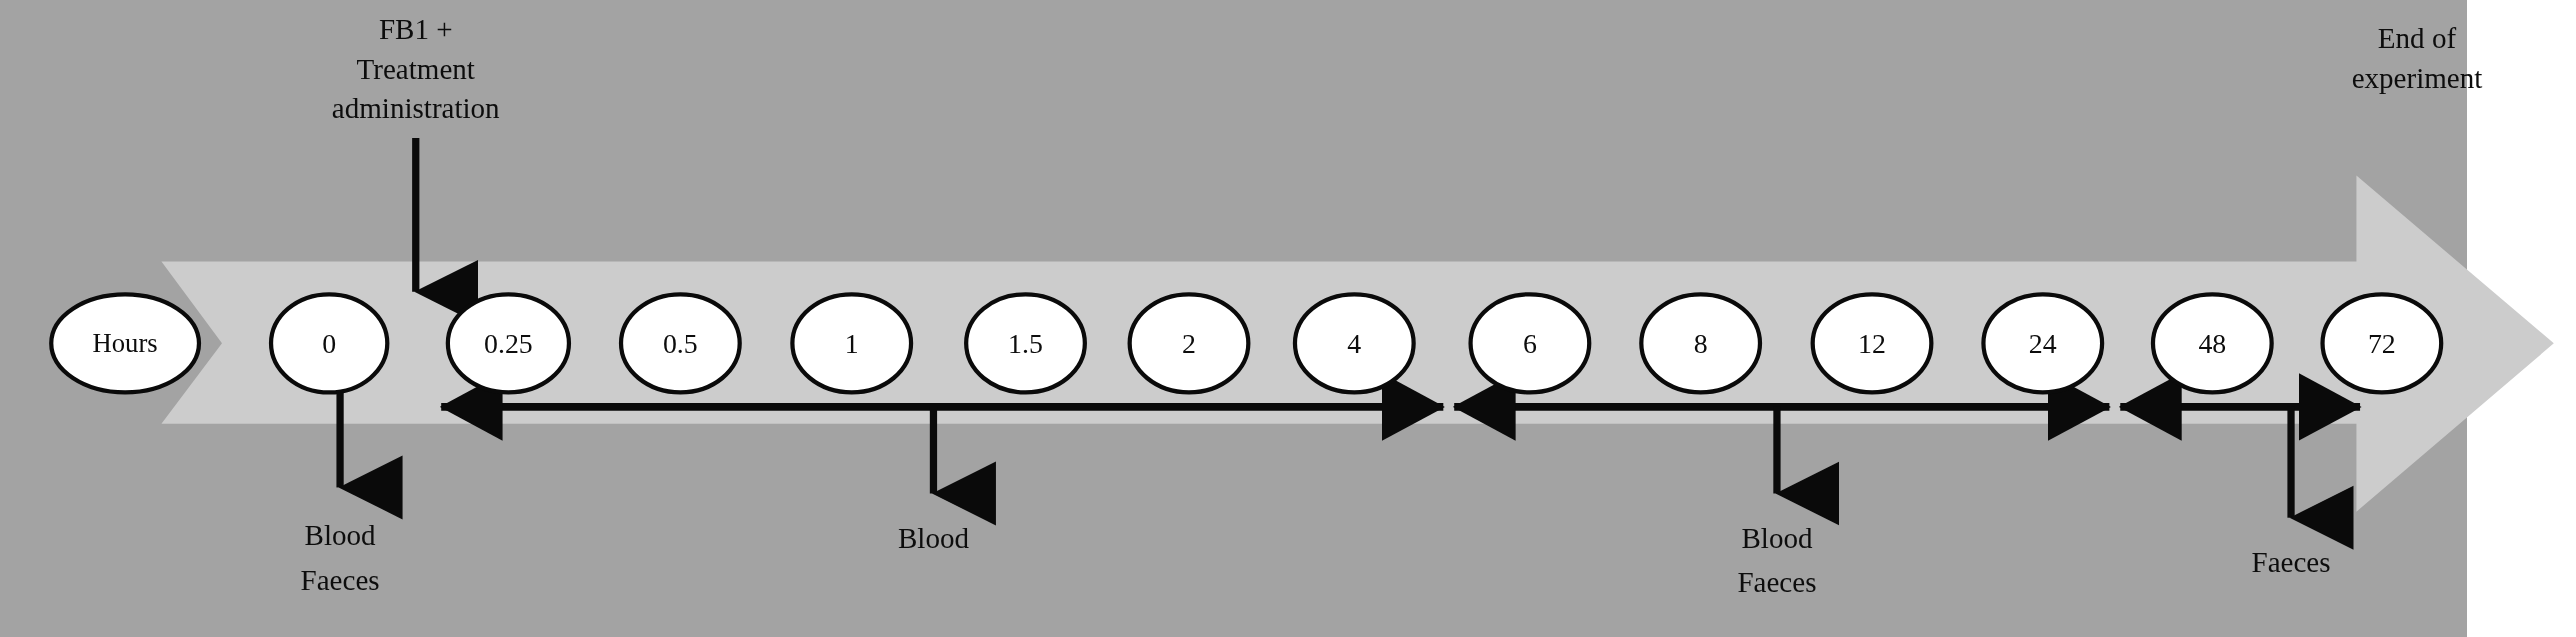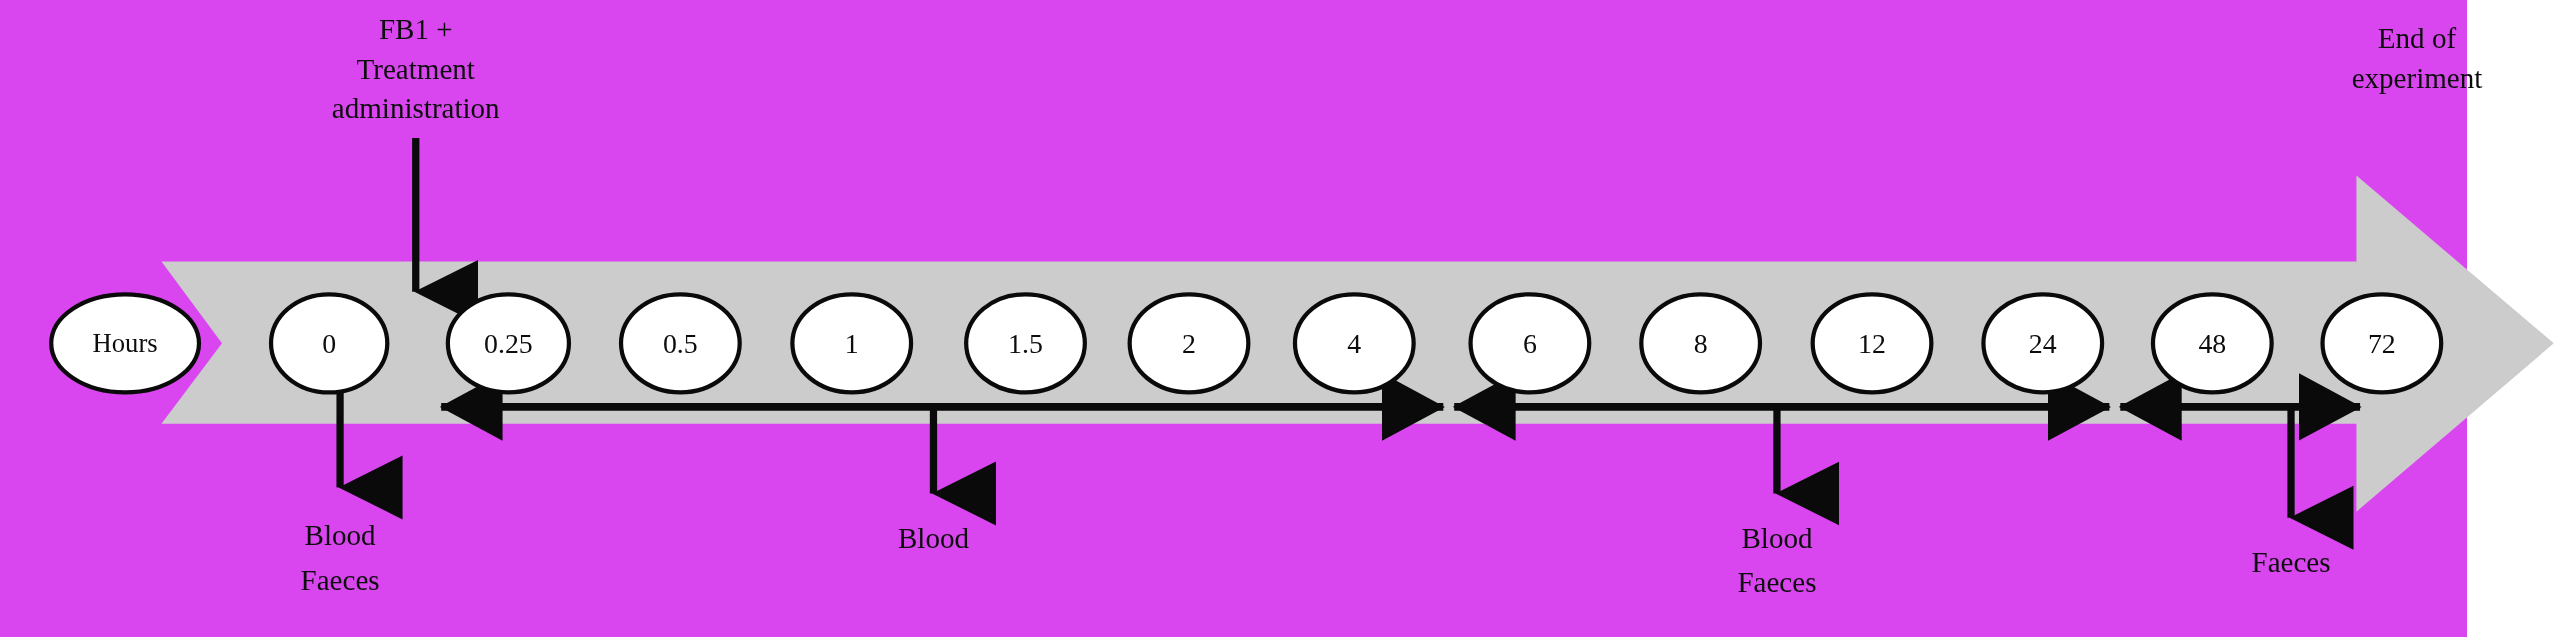--- a/index.html
+++ b/index.html
@@ -10,21 +10,21 @@
   body {
     width: 2576px;
     height: 637px;
     overflow: hidden;
     font-family: "Liberation Serif", "DejaVu Serif", serif;
   }
   #stage {
     position: relative;
     width: 2467px;
     height: 637px;
-    background: #d946ef;
+    background: #a3a3a3;
   }
   #diagram {
     position: absolute;
     left: 0;
     top: 0;
     width: 2576px;
     height: 637px;
     display: block;
   }
   .lbl {

